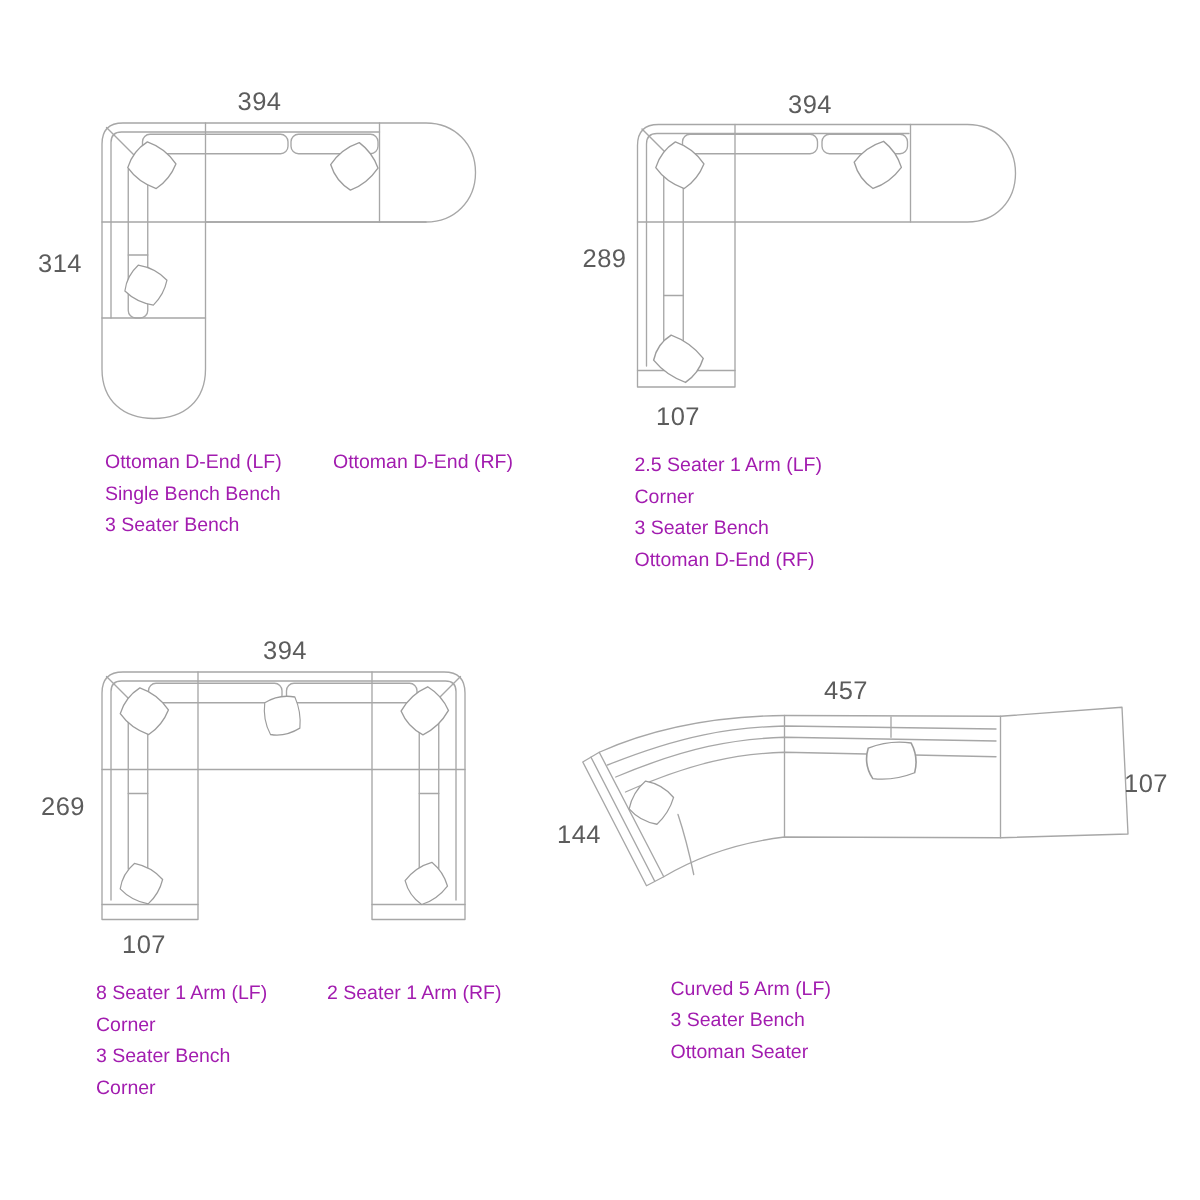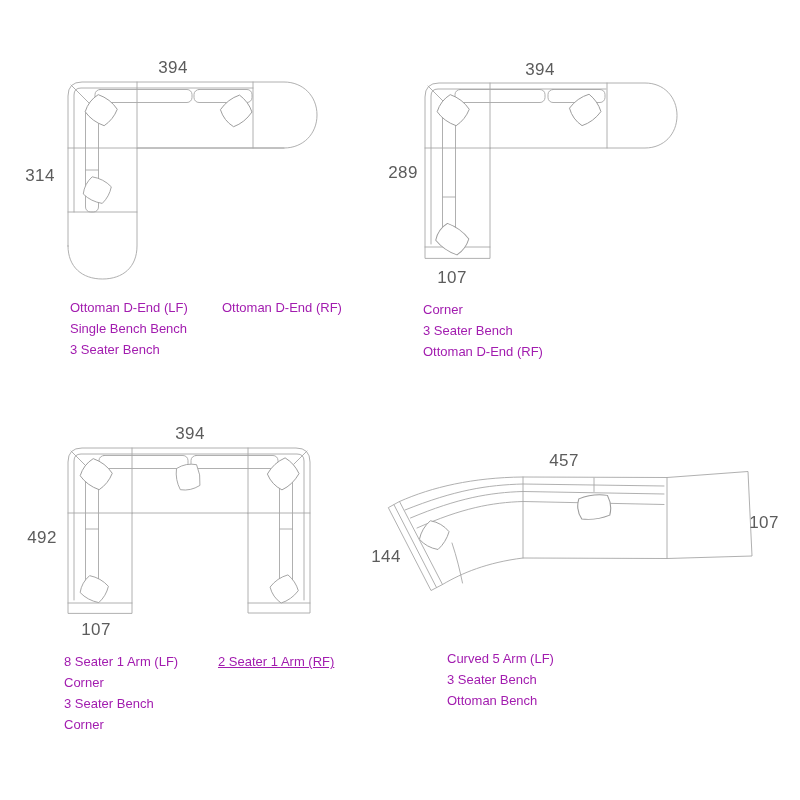--- a/index.html
+++ b/index.html
@@ -88,20 +88,21 @@
   <g>
     <use href="#pw" class="pillow" transform="translate(453,110) rotate(40)"></use>
     <use href="#pw" class="pillow" transform="translate(585,110) rotate(-33)"></use>
     <use href="#pw" class="pillow" transform="translate(452,239) rotate(38) scale(1.1,0.95)"></use>
   </g>
 </svg>
 <div class="dim" style="left:540px; top:70px;">394</div>
 <div class="dim" style="left:403px; top:173px;">289</div>
 <div class="dim" style="left:452px; top:278px;">107</div>
 <div class="labels" style="left:423px; top:299px;">
+  <div>2.5 Seater 1 Arm (LF)</div>
   <div>Corner</div>
   <div>3 Seater Bench</div>
   <div>Ottoman D-End (RF)</div>
 </div>
 
 <svg class="sofa" style="left:55px; top:440px;" width="270" height="185" viewBox="55 440 270 185">
   <g>
     <path d="M 68 613 L 68 462 Q 68 448 82 448 L 296 448 Q 310 448 310 462 L 310 613 L 248 613 L 248 513 L 132 513 L 132 613 Z"></path>
   </g>
   <g>
@@ -125,29 +126,29 @@
   </g>
   <g>
     <use href="#pw" class="pillow" transform="translate(96,474) rotate(40)"></use>
     <use href="#pw" class="pillow" transform="translate(188,477) rotate(-8) scale(0.85,1)"></use>
     <use href="#pw" class="pillow" transform="translate(283,474) rotate(-40)"></use>
     <use href="#pw" class="pillow" transform="translate(94,589) rotate(32) scale(0.9)"></use>
     <use href="#pw" class="pillow" transform="translate(284,589) rotate(-32) scale(0.9)"></use>
   </g>
 </svg>
 <div class="dim" style="left:190px; top:434px;">394</div>
-<div class="dim" style="left:42px; top:538px;">492</div>
+<div class="dim" style="left:42px; top:538px;">269</div>
 <div class="dim" style="left:96px; top:630px;">107</div>
 <div class="labels" style="left:64px; top:651px;">
   <div>8 Seater 1 Arm (LF)</div>
   <div>Corner</div>
   <div>3 Seater Bench</div>
   <div>Corner</div>
 </div>
-<div class="labels" style="left:218px; top:651px;text-decoration:underline;">
+<div class="labels" style="left:218px; top:651px;">
   <div>2 Seater 1 Arm (RF)</div>
 </div>
 
 <svg class="sofa" style="left:375px; top:460px;" width="400" height="140" viewBox="375 460 400 140">
   <g>
     <path d="M 388.5 508 L 431 590.5 L 442.5 584.5 C 462 573 487 562.5 523 558 L 667 558.5 L 752 556 L 748 471.5 L 667 477.5 L 523 477 C 473 477.5 432 487 399.5 501.5 Z"></path>
   </g>
   <g>
     <path d="M 523 477 L 523 558"></path>
     <path d="M 667 477.5 L 667 558.5"></path>
@@ -167,14 +168,14 @@
     <use href="#pw" class="pillow" transform="translate(434,535) rotate(33) scale(0.9,1)"></use>
     <use href="#pw" class="pillow" transform="translate(594,507) rotate(-5) scale(1.2,0.95)"></use>
   </g>
 </svg>
 <div class="dim" style="left:564px; top:461px;">457</div>
 <div class="dim" style="left:386px; top:557px;">144</div>
 <div class="dim" style="left:764px; top:523px;">107</div>
 <div class="labels" style="left:447px; top:648px;">
   <div>Curved 5 Arm (LF)</div>
   <div>3 Seater Bench</div>
-  <div>Ottoman Bench</div>
+  <div>Ottoman Seater</div>
 </div>
 
 </body></html>

